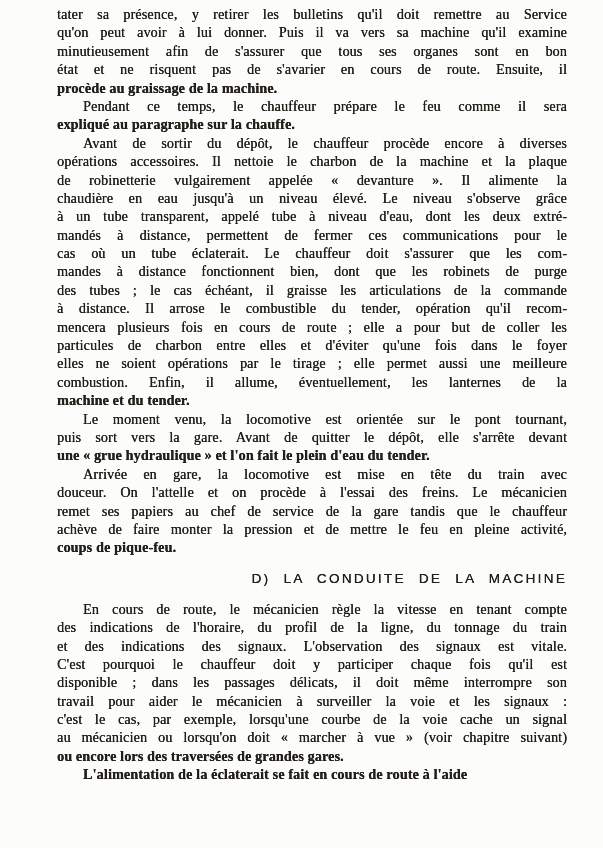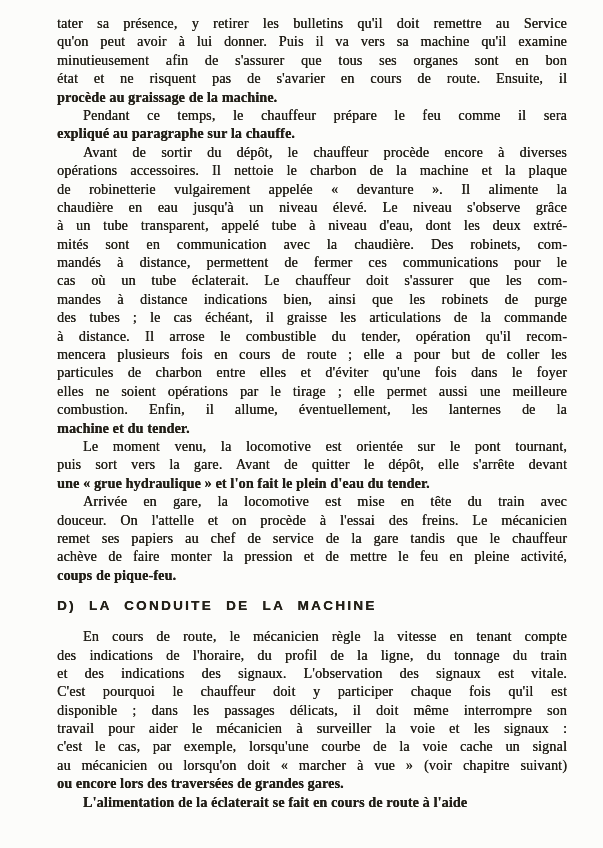--- a/index.html
+++ b/index.html
@@ -16,21 +16,21 @@
     position: relative;
     width: 603px;
     height: 848px;
     font-family: "Liberation Serif", serif;
     color: #232019;
     background: #fcfcfa;
   }
   .textblock {
     position: absolute;
     left: 57px;
-    top: 14px;
+    top: 5px;
     width: 510px;
   }
   .para {
     margin: 0;
     padding: 0;
   }
   .line {
     font-size: 14.1px;
     line-height: 18.4px;
     height: 18.4px;
@@ -46,28 +46,29 @@
   .line.last {
     text-align-last: left;
     white-space: normal;
     font-weight: bold;
   }
   .para.indent .line:first-child {
     text-indent: 26px;
   }
   .heading {
     font-family: "Liberation Sans", sans-serif;
-    font-weight: 700;
+    font-weight: 400;
     font-size: 13.5px;
     line-height: 17px;
     letter-spacing: 2.3px;
     word-spacing: 7px;
     margin: 13px 0 13px 0;
     color: #232019;
     text-shadow: 0.2px 0 0 currentColor;
+    text-align: right;
   }
 </style>
 </head>
 <body>
 
 <div class="page">
   <div class="textblock">
       <div class="para">
         <div class="line justified">tater sa présence, y retirer les bulletins qu'il doit remettre au Service</div>
         <div class="line justified">qu'on peut avoir à lui donner. Puis il va vers sa machine qu'il examine</div>
@@ -78,24 +79,23 @@
       <div class="para indent">
         <div class="line justified">Pendant ce temps, le chauffeur prépare le feu comme il sera</div>
         <div class="line last">expliqué au paragraphe sur la chauffe.</div>
       </div>
       <div class="para indent">
         <div class="line justified">Avant de sortir du dépôt, le chauffeur procède encore à diverses</div>
         <div class="line justified">opérations accessoires. Il nettoie le charbon de la machine et la plaque</div>
         <div class="line justified">de robinetterie vulgairement appelée « devanture ». Il alimente la</div>
         <div class="line justified">chaudière en eau jusqu'à un niveau élevé. Le niveau s'observe grâce</div>
         <div class="line justified">à un tube transparent, appelé tube à niveau d'eau, dont les deux extré-</div>
-        <div class="line justified">mités sont en communication avec la chaudière. Des robinets, com-</div>
         <div class="line justified">mandés à distance, permettent de fermer ces communications pour le</div>
         <div class="line justified">cas où un tube éclaterait. Le chauffeur doit s'assurer que les com-</div>
-        <div class="line justified">mandes à distance indications bien, ainsi que les robinets de purge</div>
+        <div class="line justified">mandes à distance fonctionnent bien, dont que les robinets de purge</div>
         <div class="line justified">des tubes ; le cas échéant, il graisse les articulations de la commande</div>
         <div class="line justified">à distance. Il arrose le combustible du tender, opération qu'il recom-</div>
         <div class="line justified">mencera plusieurs fois en cours de route ; elle a pour but de coller les</div>
         <div class="line justified">particules de charbon entre elles et d'éviter qu'une fois dans le foyer</div>
         <div class="line justified">elles ne soient opérations par le tirage ; elle permet aussi une meilleure</div>
         <div class="line justified">combustion. Enfin, il allume, éventuellement, les lanternes de la</div>
         <div class="line last">machine et du tender.</div>
       </div>
       <div class="para indent">
         <div class="line justified">Le moment venu, la locomotive est orientée sur le pont tournant,</div>

